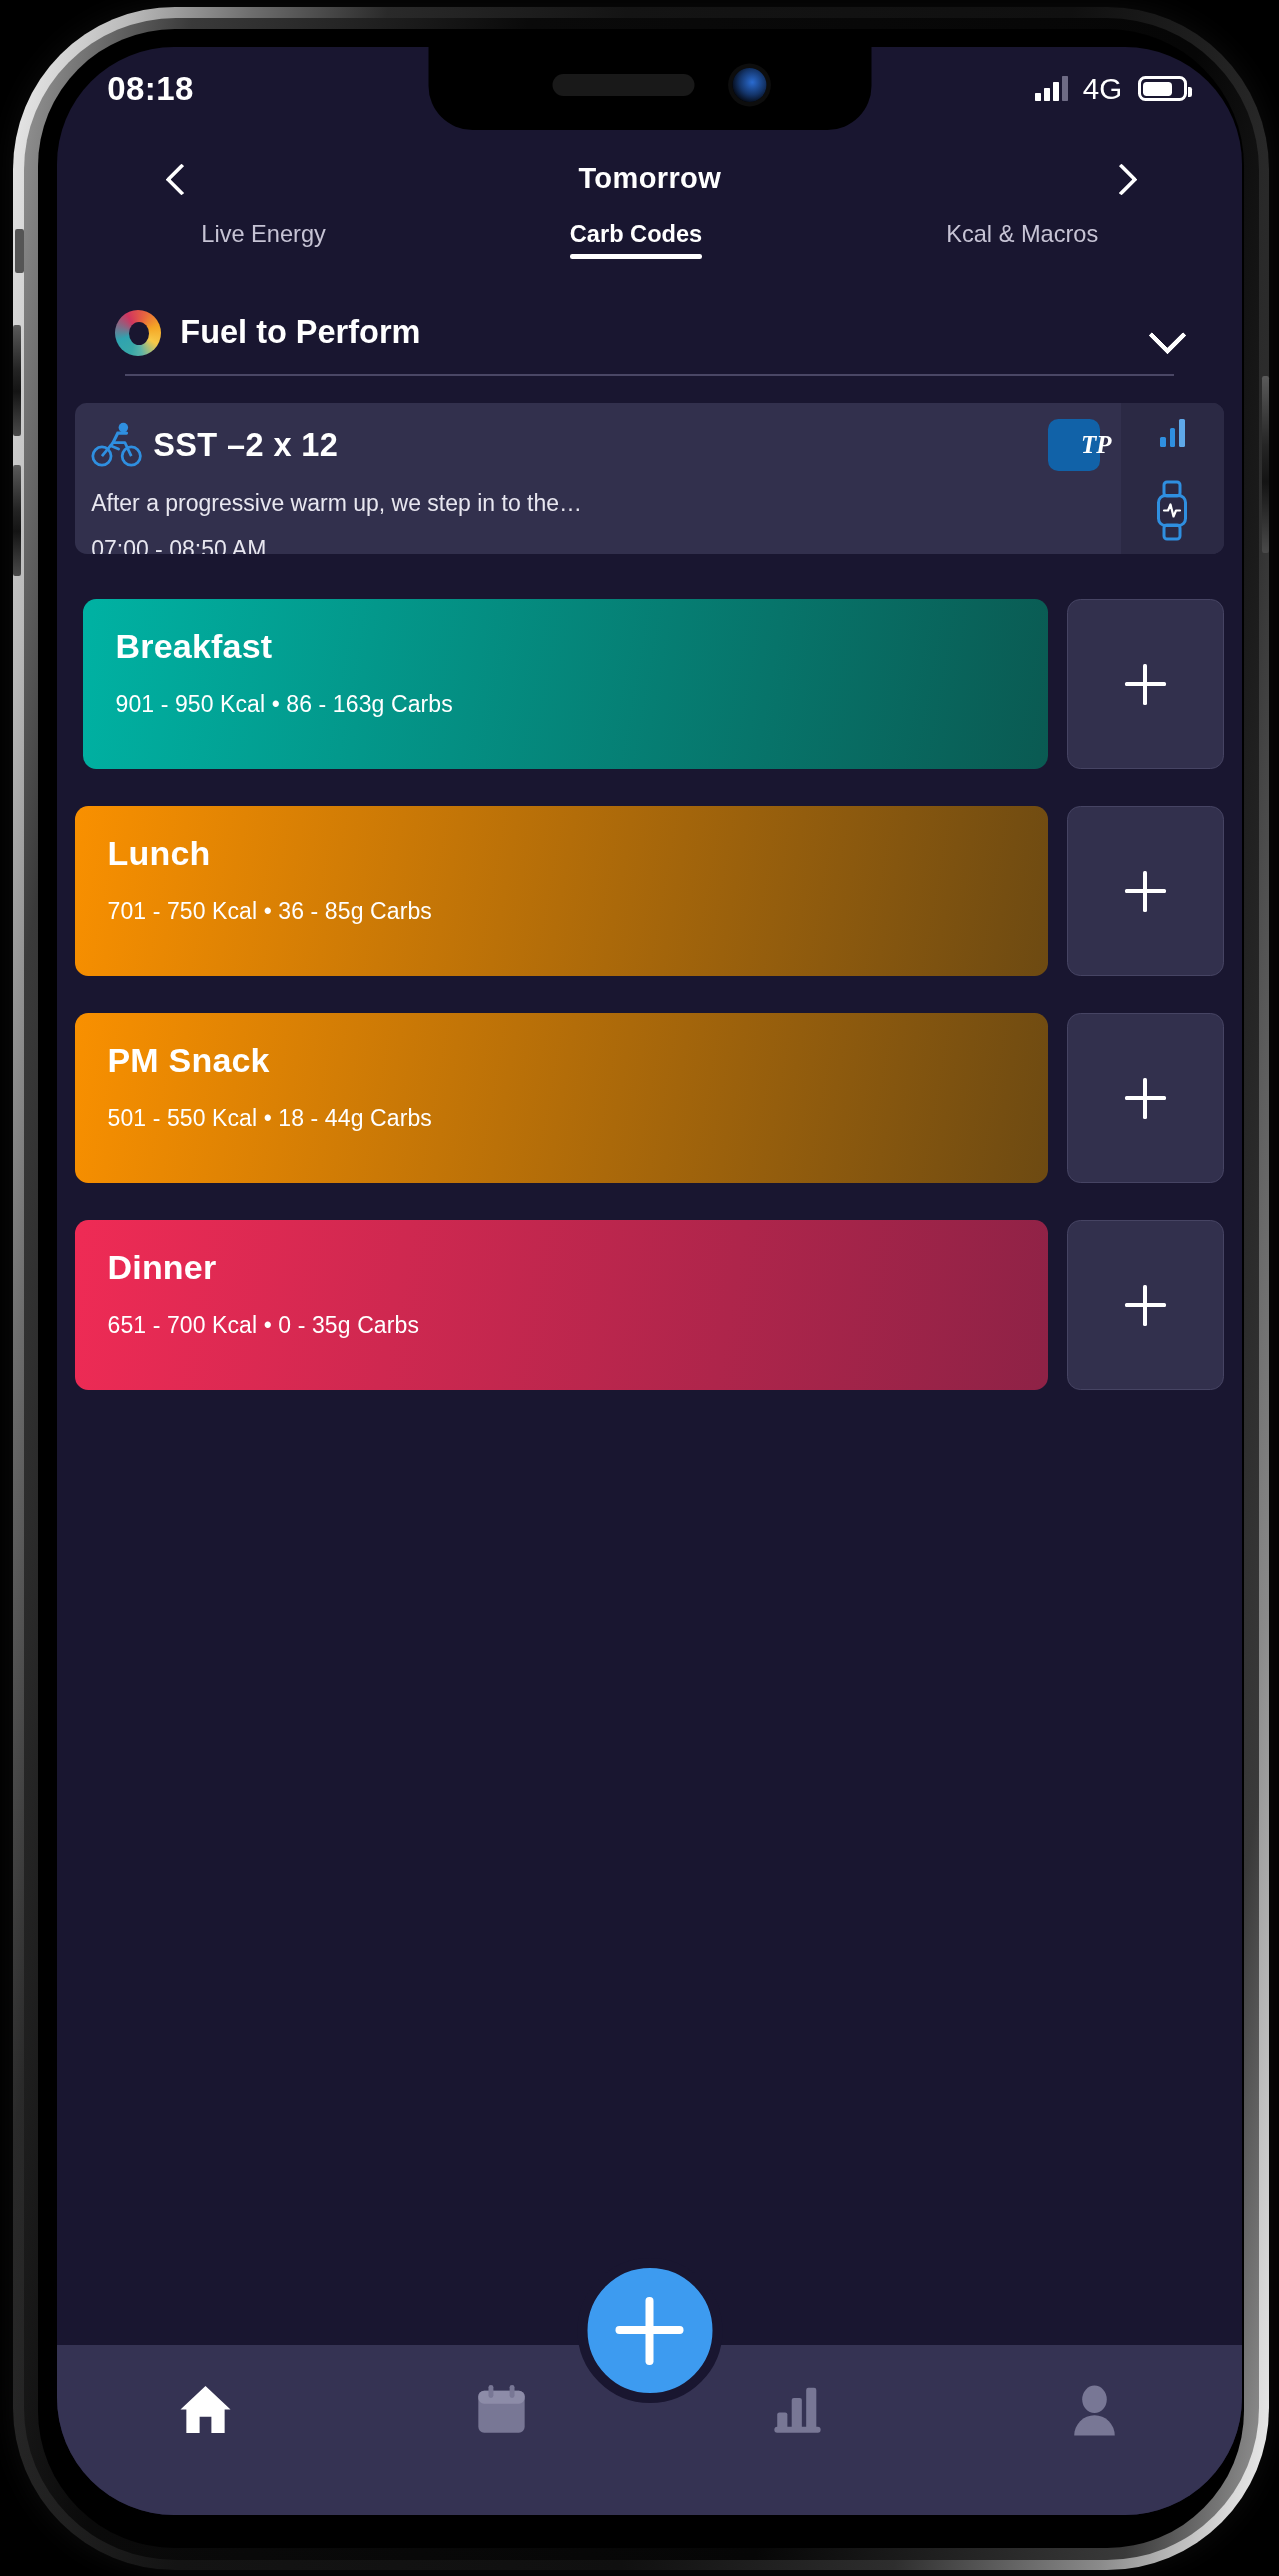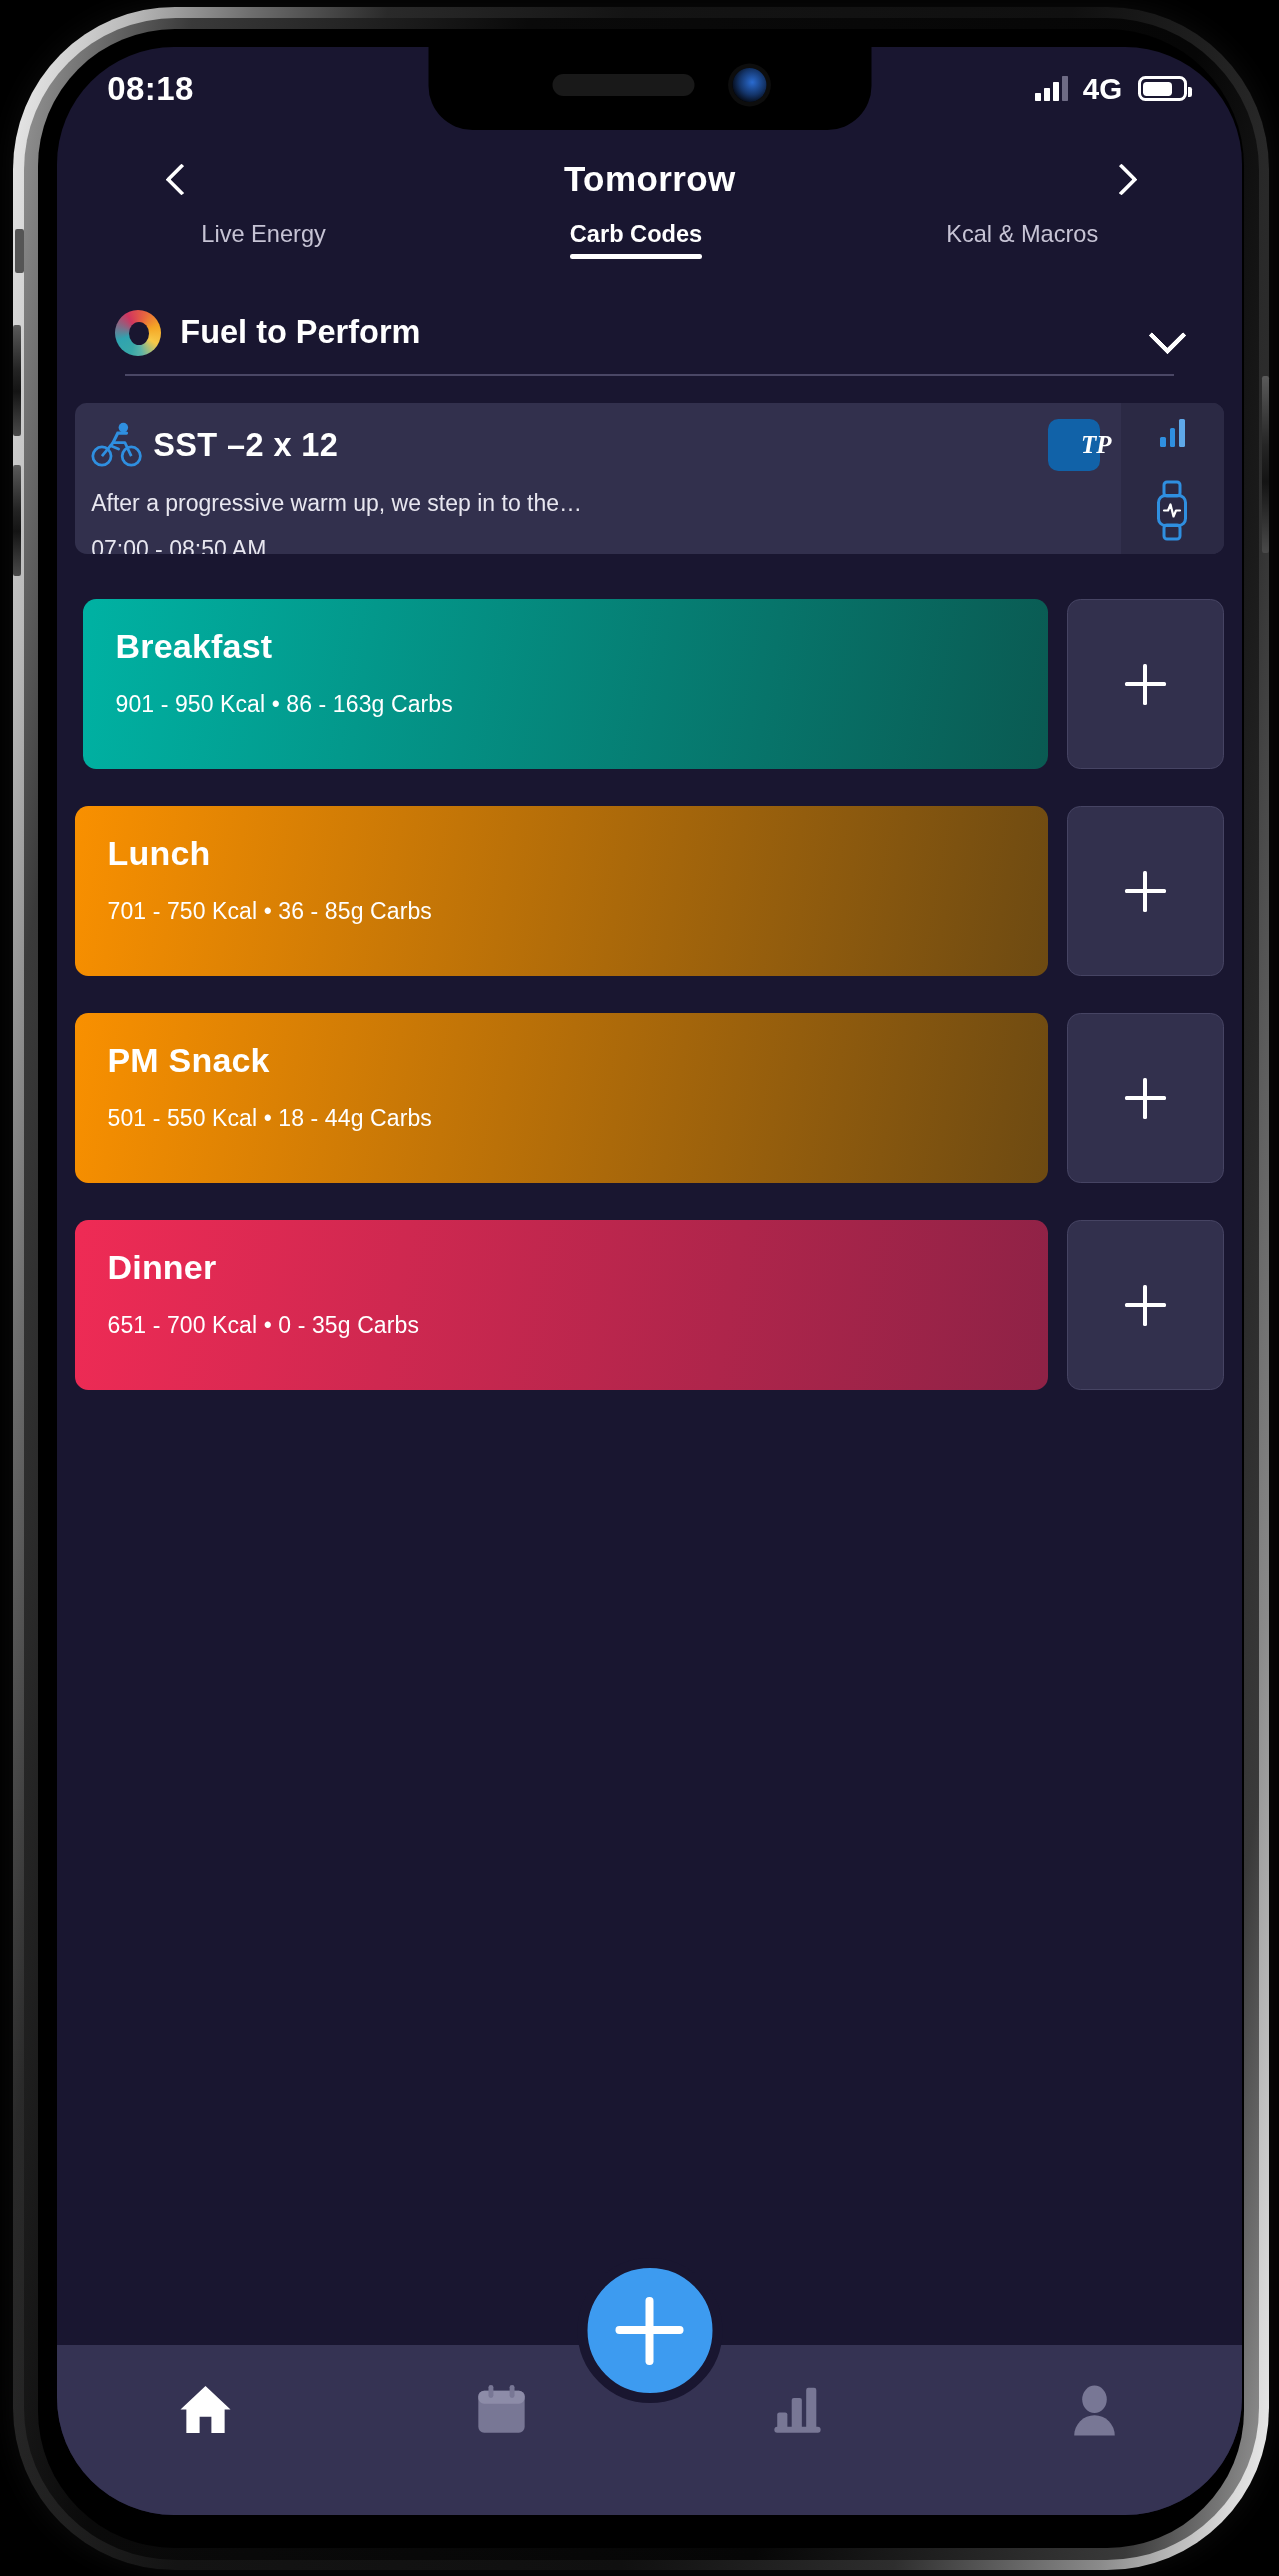--- a/index.html
+++ b/index.html
@@ -87,42 +87,42 @@
     z-index: 30;
   }
   .status-time { font-size: 33px; font-weight: bold; letter-spacing: 0.4px; }
   .status-right { display: flex; align-items: center; gap: 11.8px; }
   .bars { display: flex; align-items: flex-end; gap: 3px; height: 25px; }
   .bars i { display: block; width: 5.9px; background: #fff; border-radius: 0.7px; }
   .bars i:nth-child(1) { height: 8.1px; }
   .bars i:nth-child(2) { height: 13.3px; }
   .bars i:nth-child(3) { height: 19px; }
   .bars i:nth-child(4) { height: 25px; background: #6e6b85; }
-  .status-net { font-size: 29.5px; font-weight: bold; margin-left: 3px; text-align: center; }
+  .status-net { font-size: 29.5px; font-weight: normal; margin-left: 3px; text-align: center; }
   .battery {
     position: relative; width: 49px; height: 25px;
     border: 3px solid #fff; border-radius: 7.4px; margin-left: 4.4px;
   }
   .battery::after {
     content: ""; position: absolute; right: -8.1px; top: 7.4px;
     width: 4.4px; height: 10.3px; background: #fff; border-radius: 0 2.2px 2.2px 0;
   }
   .battery-fill {
     position: absolute; left: 2.2px; top: 2.2px; bottom: 2.2px;
     background: #fff; border-radius: 3.7px;
   }
 
   
   .datenav {
     position: absolute; top: 93px; left: 0; right: 0;
     height: 77px;
     display: flex; align-items: center; justify-content: center;
     color: #fff;
   }
-  .datenav-title { font-size: 35px; font-weight: bold; letter-spacing: 0.4px; }
+  .datenav-title { font-size: 29px; font-weight: bold; letter-spacing: 0.4px; }
   .chev {
     width: 31px; height: 31px; position: relative; cursor: pointer;
   }
   .chev::before {
     content: ""; position: absolute; left: 5.9px; top: 4.4px;
     width: 19px; height: 19px;
     border-top: 4.4px solid #fff; border-right: 4.4px solid #fff;
     border-radius: 2.2px;
   }
   .chev-left::before  { transform: rotate(-135deg); }

